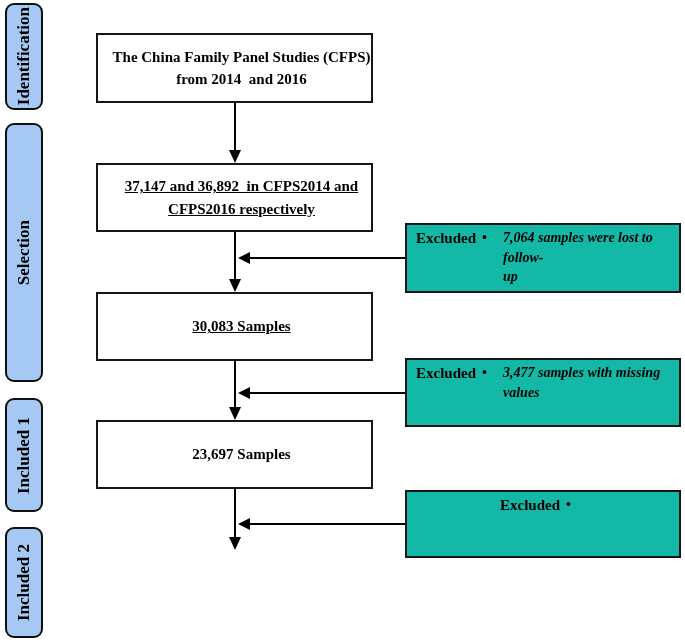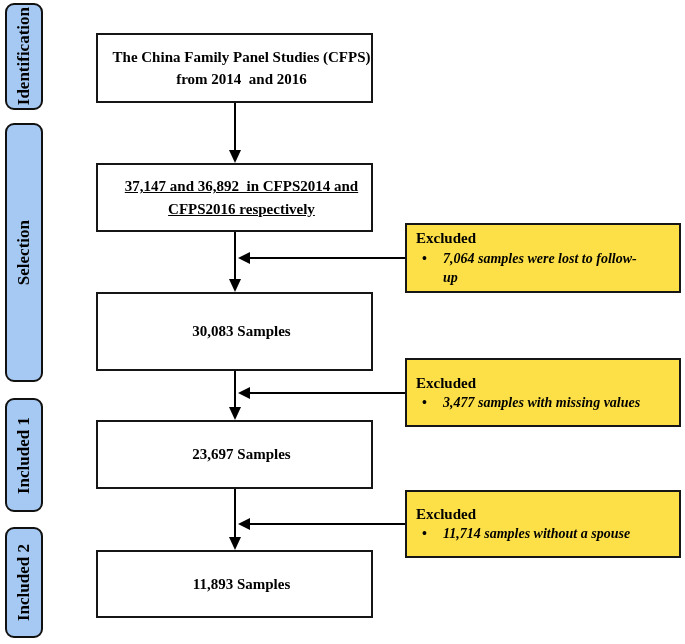--- a/index.html
+++ b/index.html
@@ -57,33 +57,33 @@
   }
   .mtext {
     font-weight: bold;
     font-size: 15px;
     line-height: 1.5;
     white-space: pre-wrap;
     margin-left: 14px;
   }
   .b1 { top: 33px;  height: 70px; }
   .b2 { top: 163px; height: 69px; text-decoration: underline; }
-  .b3 { top: 292px; height: 79px; }
+  .b3 { top: 292px; height: 69px; text-decoration: underline; }
   .b4 { top: 420px; height: 69px; }
   .b5 { top: 550px; height: 68px; }
   
   .ebox {
     position: absolute;
     left: 405px;
     width: 276px;
-    background: #fde047;
+    background: #14b8a6;
     border: 2px solid #161616;
     box-sizing: border-box;
     display: flex;
-    flex-direction: column;
+    flex-direction: row;
     justify-content: center;
     padding: 3px 8px 3px 9px;
   }
   .etitle {
     font-weight: bold;
     font-size: 15px;
     line-height: 1.35;
   }
   .ebullet-row {
     display: flex;
@@ -149,40 +149,36 @@
   <div class="mbox b2">
     <span class="mtext">37,147 and 36,892  in CFPS2014 and
 CFPS2016 respectively</span>
   </div>
   <div class="mbox b3">
     <span class="mtext">30,083 Samples</span>
   </div>
   <div class="mbox b4">
     <span class="mtext">23,697 Samples</span>
   </div>
-  <div class="mbox b5">
-    <span class="mtext">11,893 Samples</span>
-  </div>
 
   <div class="ebox e1">
     <div class="etitle">Excluded</div>
     <div class="ebullet-row">
       <span class="edot">•</span>
       <span class="ebtext">7,064 samples were lost to follow-
 up</span>
     </div>
   </div>
   <div class="ebox e2">
     <div class="etitle">Excluded</div>
     <div class="ebullet-row">
       <span class="edot">•</span>
       <span class="ebtext">3,477 samples with missing values</span>
     </div>
   </div>
   <div class="ebox e3">
     <div class="etitle">Excluded</div>
     <div class="ebullet-row">
       <span class="edot">•</span>
-      <span class="ebtext">11,714 samples without a spouse</span>
     </div>
   </div>
 
 </div>
 
 </body></html>

